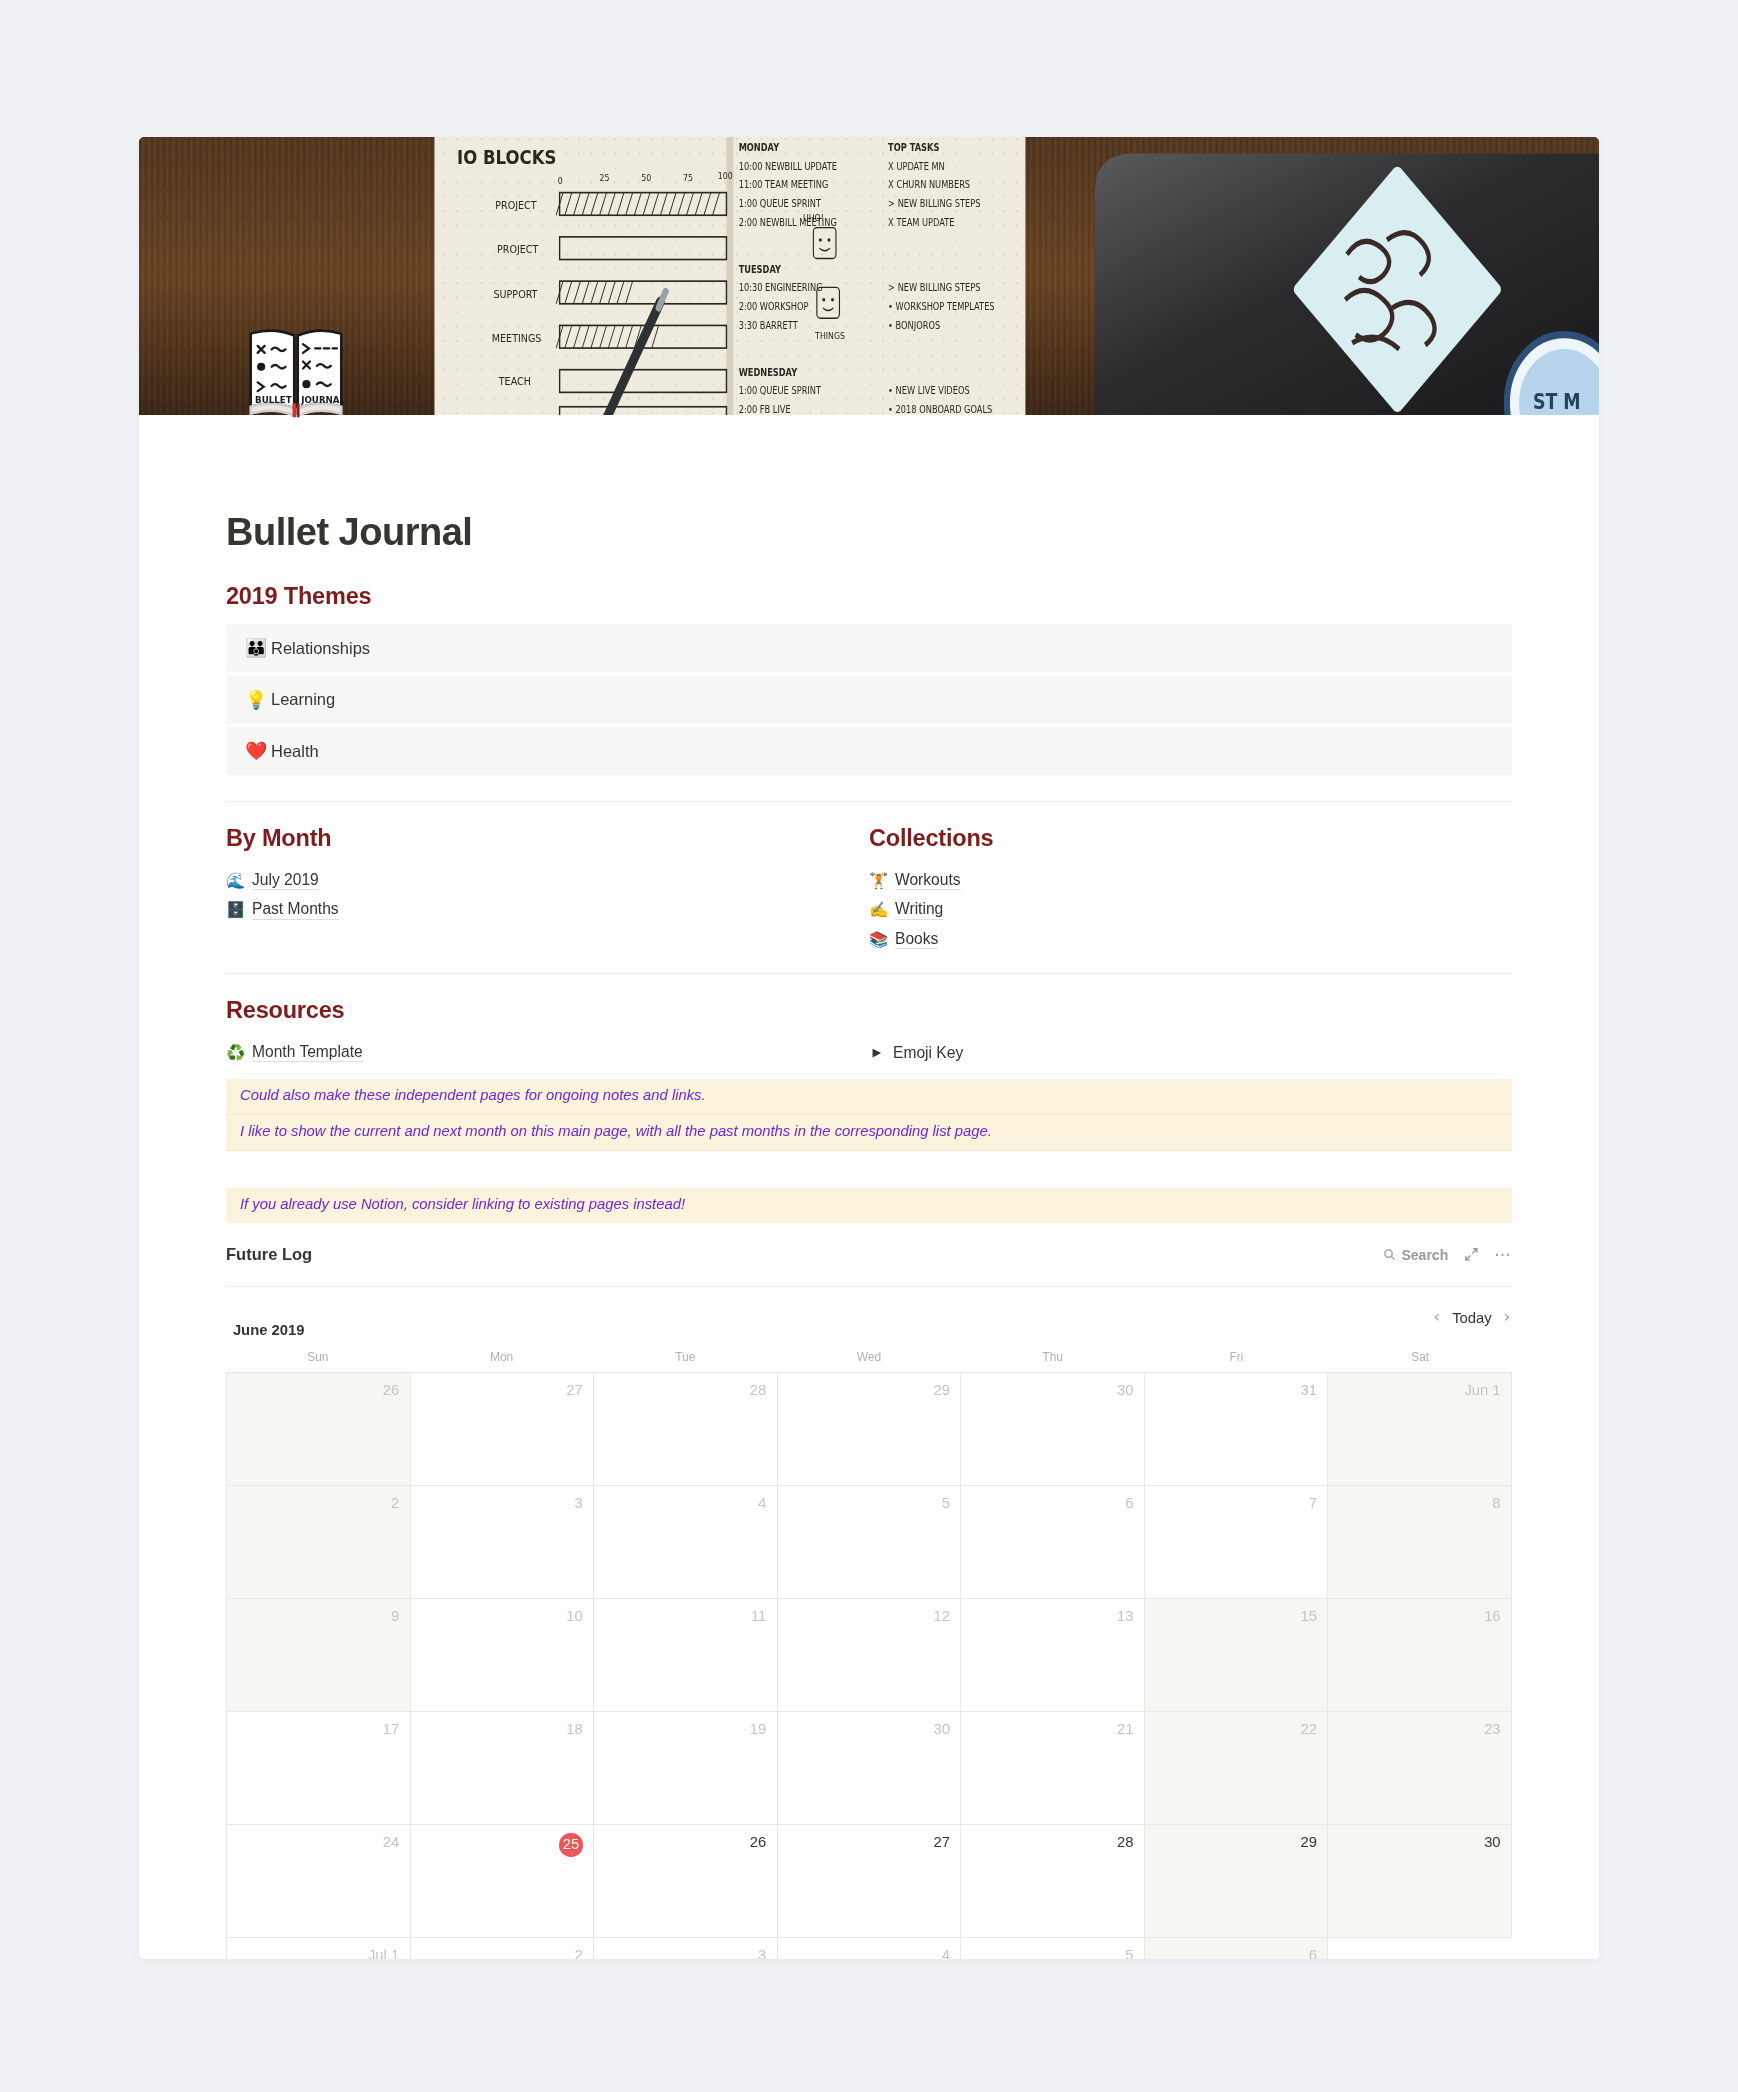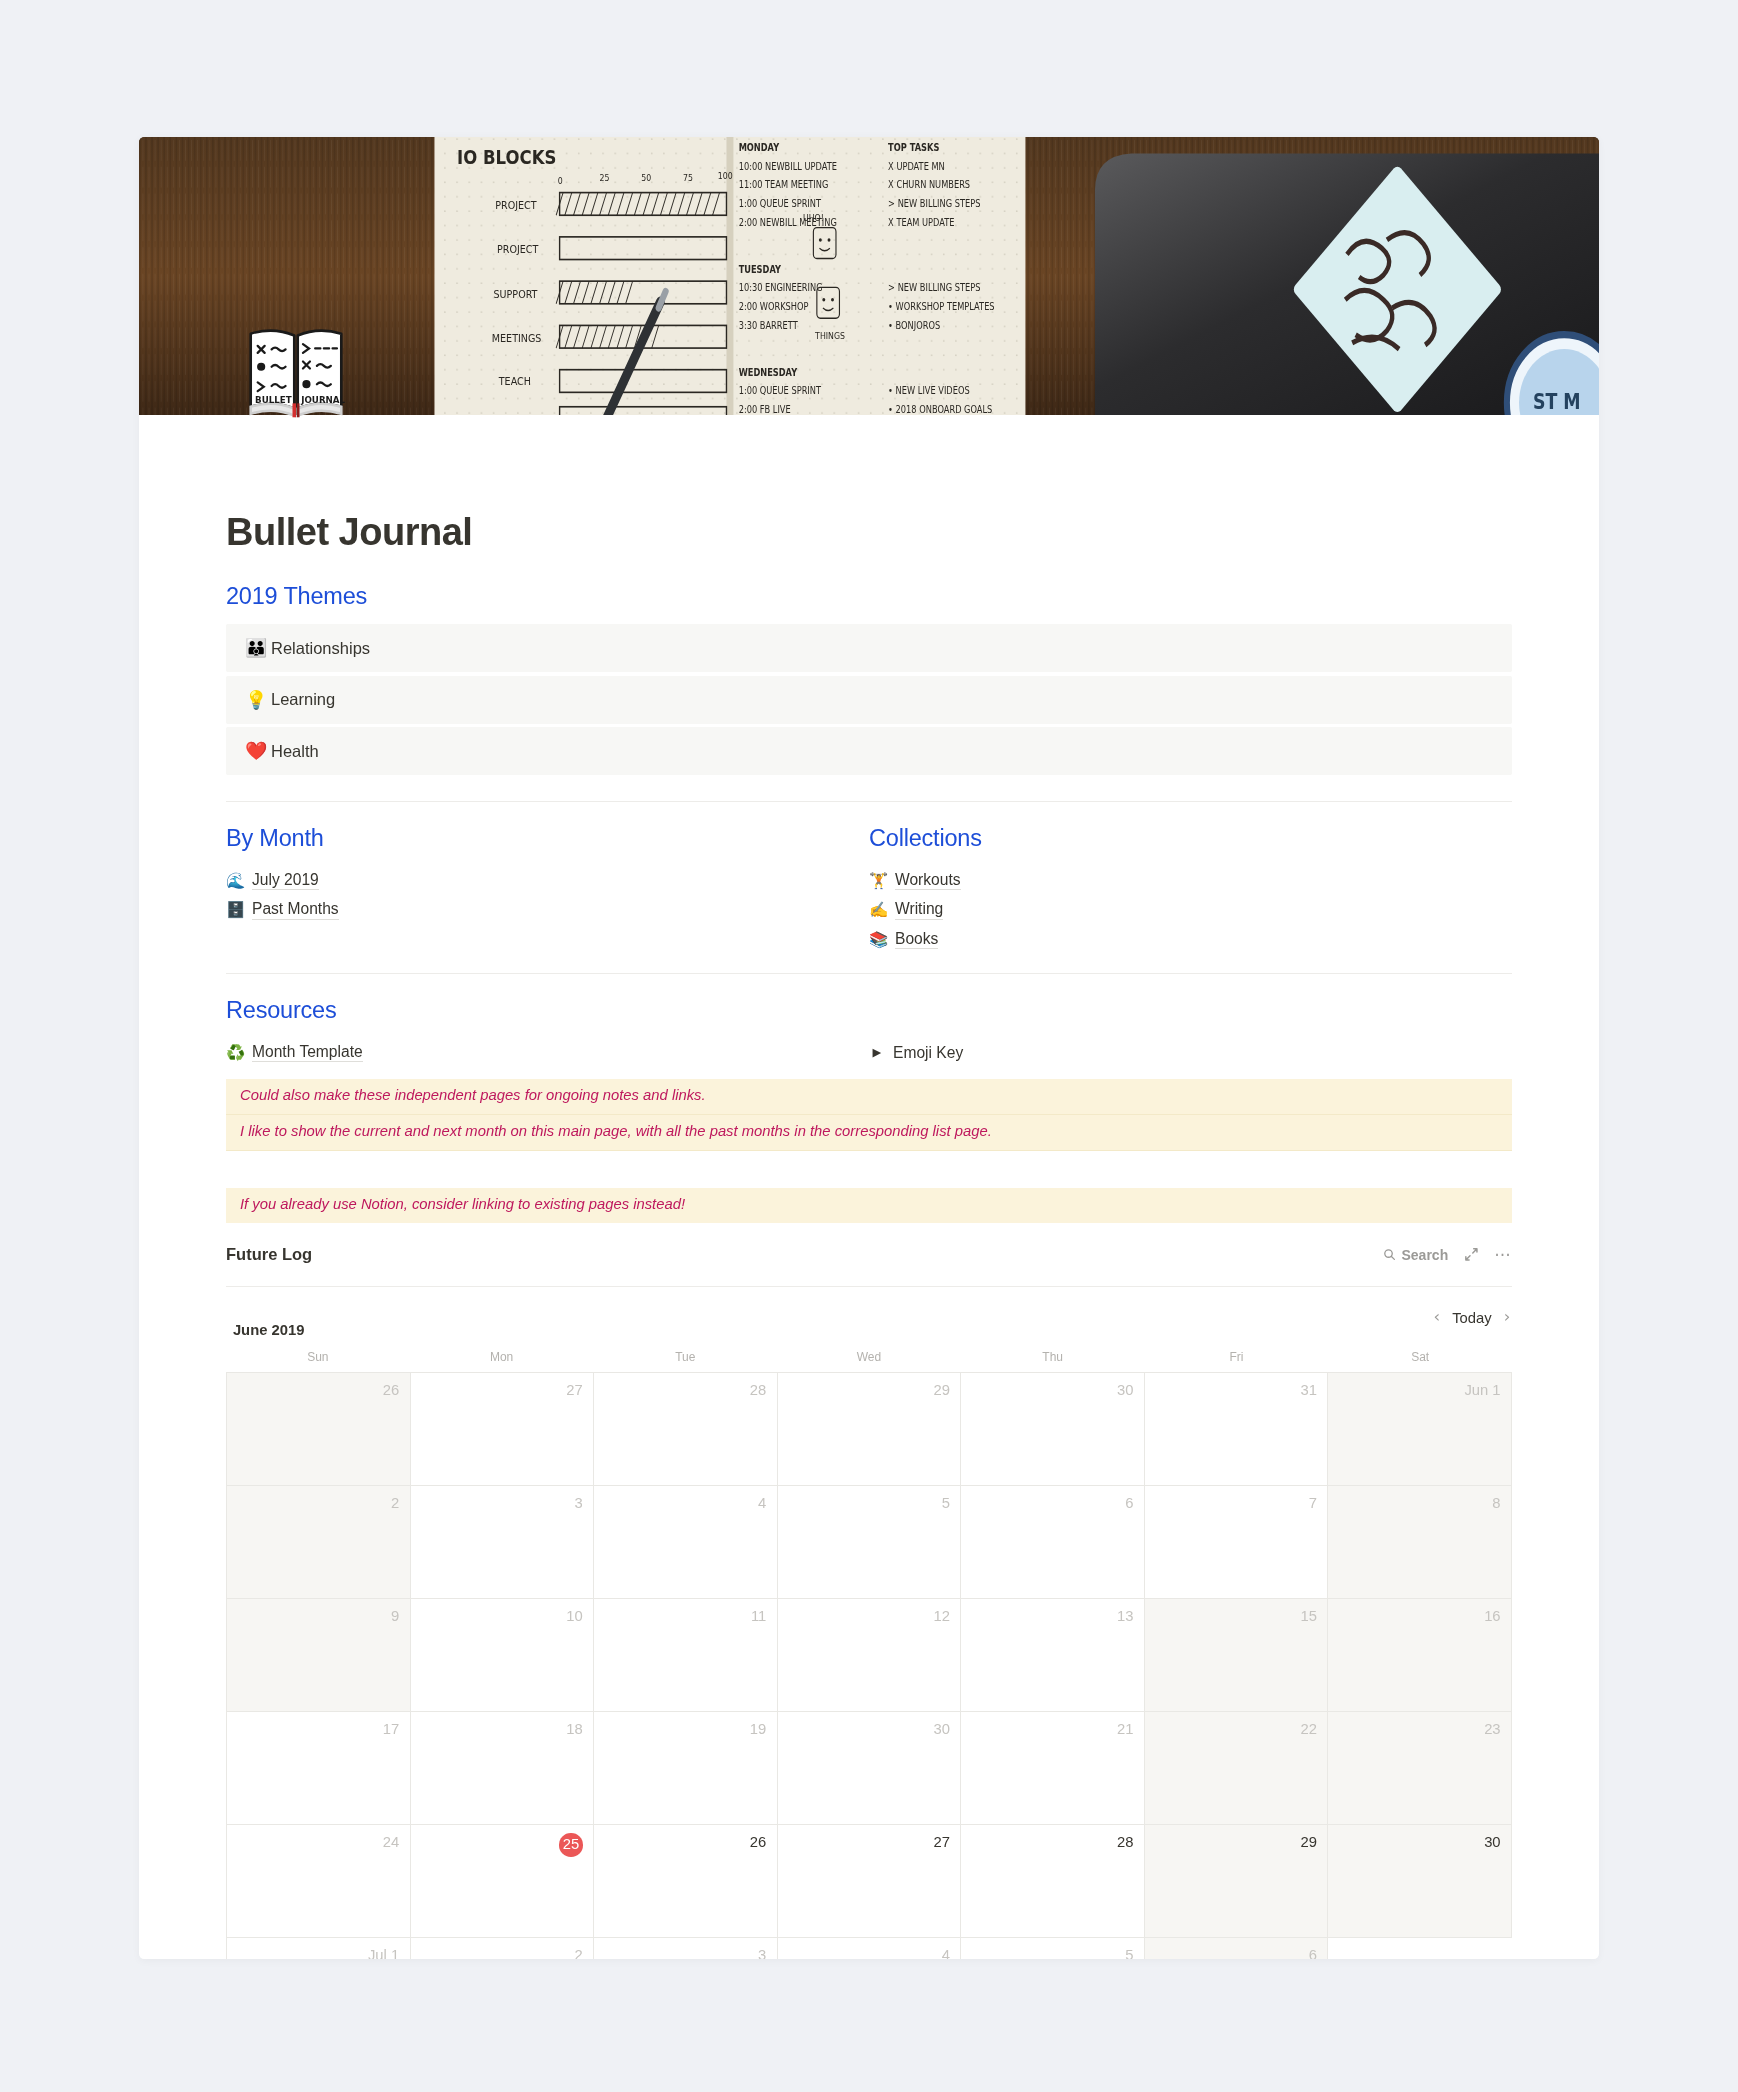--- a/index.html
+++ b/index.html
@@ -54,22 +54,22 @@
     font-size: 38px;
     font-weight: bold;
     color: #37352F;
     letter-spacing: -0.5px;
     line-height: 1.1;
     margin-bottom: 29.5px;
   }
 
   h2.section-heading {
     font-size: 23.5px;
-    font-weight: normal;
-    color: #1d4ed8;
+    font-weight: bold;
+    color: #7f1d1d;
     letter-spacing: -0.2px;
     margin-bottom: 14px;
   }
 
   
   .theme-list { margin-bottom: 26px; }
   .theme-card {
     background: #F7F7F5;
     height: 48px;
     display: flex;
@@ -141,21 +141,21 @@
     font-size: 15.6px;
     color: #37352F;
   }
 
   
   .callout-block { margin-top: 12px; }
   .callout {
     background: #FBF3DB;
     font-size: 14.8px;
     font-style: italic;
-    color: #be185d;
+    color: #6d28d9;
     padding: 7px 14px 7.8px 14px;
     line-height: 1.35;
     border-bottom: 0.9px solid #F3E9C8;
   }
   .callout:last-child { border-bottom: none; margin-top: 37px; }
 
   
   .futurelog {
     margin-top: 22.6px;
   }

